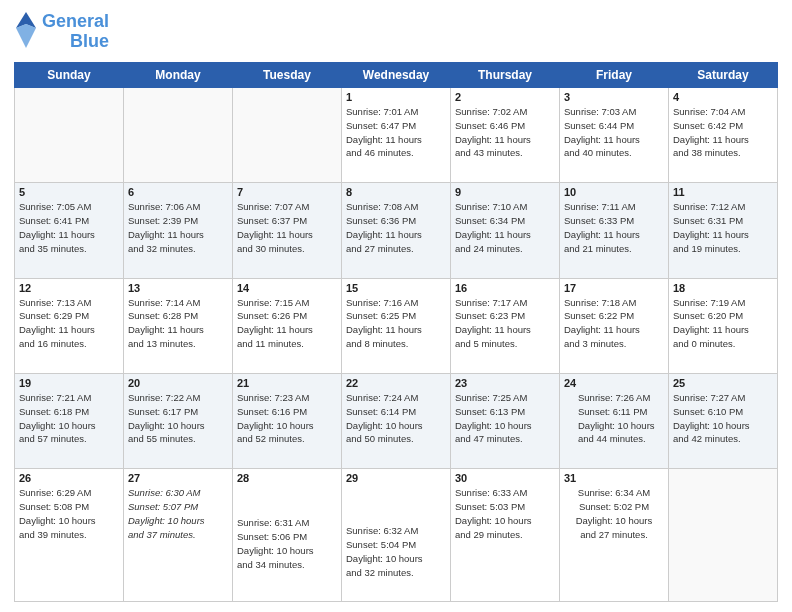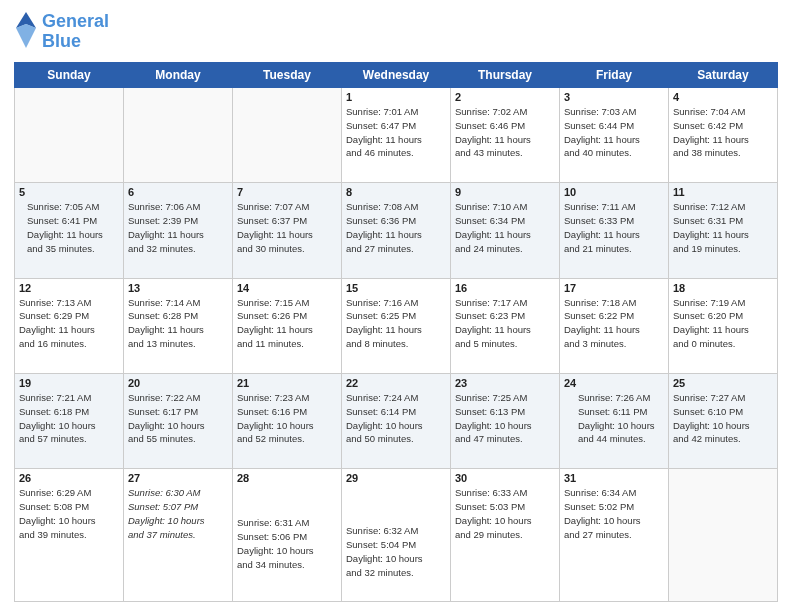--- a/index.html
+++ b/index.html
@@ -96,21 +96,21 @@
   <div class="header">
     <div class="logo">
       <div>
         <svg width="24" height="40" viewBox="0 0 24 40">
           <polygon points="12,2 22,18 12,14 2,18" fill="#2b5fac"></polygon>
           <polygon points="12,14 22,18 12,38 2,18" fill="#4a90d9" opacity="0.7"></polygon>
         </svg>
       </div>
       <div style="margin-left:4px;">
         <div class="logo-text"><span>General</span></div>
-        <div class="logo-text" style="color:#4a90d9;">Blue</div>
+        <div class="logo-text" style="color:#4a90d9;text-align:right;">Blue</div>
       </div>
     </div>
     <div class="title-block">
       <div class="month-title"></div>
       <div class="location"></div>
     </div>
   </div>
 
   <table class="calendar">
     <thead>
@@ -154,21 +154,21 @@
             <div class="day-number">4</div>
             <div class="day-info" style="white-space: pre-line;">Sunrise: 7:04 AM
 Sunset: 6:42 PM
 Daylight: 11 hours
 and 38 minutes.</div>
           </td>
         </tr>
         <tr class="row-alt">
           <td>
             <div class="day-number">5</div>
-            <div class="day-info" style="white-space: pre-line; margin-left: 8px;">Sunrise: 7:05 AM
+            <div class="day-info" style="white-space: pre-line;">Sunrise: 7:05 AM
 Sunset: 6:41 PM
 Daylight: 11 hours
 and 35 minutes.</div>
           </td>
           <td>
             <div class="day-number">6</div>
             <div class="day-info" style="white-space: pre-line;">Sunrise: 7:06 AM
 Sunset: 2:39 PM
 Daylight: 11 hours
 and 32 minutes.</div>
@@ -342,21 +342,21 @@
           </td>
           <td>
             <div class="day-number">30</div>
             <div class="day-info" style="white-space: pre-line;">Sunrise: 6:33 AM
 Sunset: 5:03 PM
 Daylight: 10 hours
 and 29 minutes.</div>
           </td>
           <td>
             <div class="day-number">31</div>
-            <div class="day-info" style="white-space: pre-line;">Sunrise: 6:34 AM
+            <div class="day-info" style="white-space: pre-line; text-align: center;">Sunrise: 6:34 AM
 Sunset: 5:02 PM
 Daylight: 10 hours
 and 27 minutes.</div>
           </td>
           <td class="empty"></td>
         </tr>
       </tbody>
   </table>
 </div>
 

